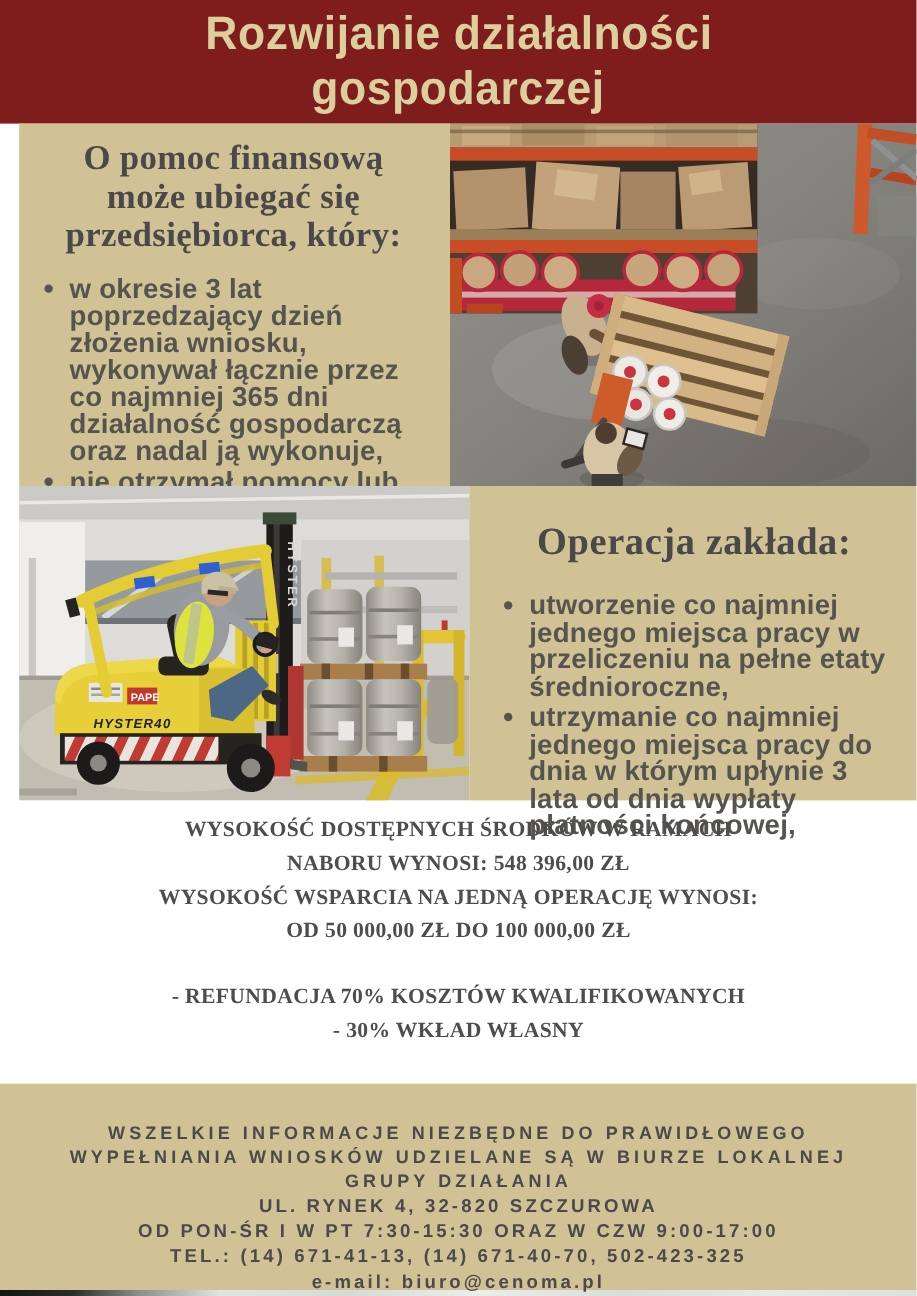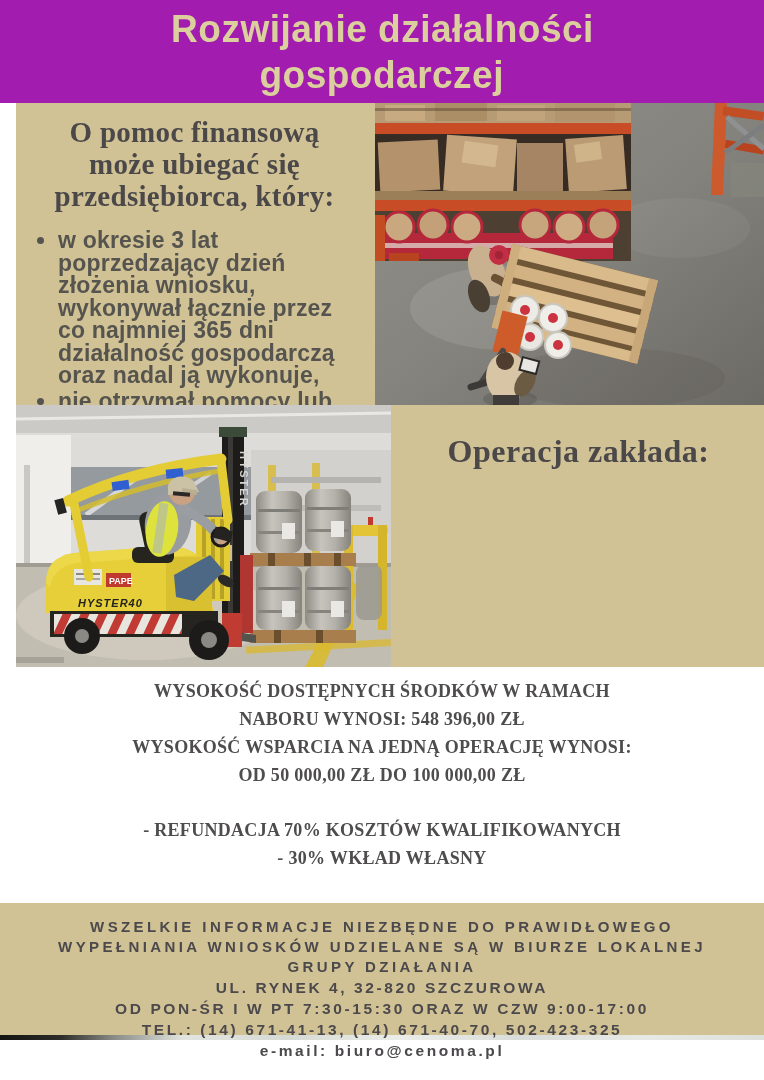--- a/index.html
+++ b/index.html
@@ -2,21 +2,21 @@
 <html><head>
 <meta charset="utf-8">
 <style>
   html,body{margin:0;padding:0;background:#ffffff;}
   .poster{
     position:relative;width:764px;height:1080px;overflow:hidden;
     font-family:"Liberation Sans",sans-serif;background:#ffffff;
   }
   
   .banner{
-    height:103px;background:#a21caf;display:flex;flex-direction:column;
+    height:103px;background:#7f1d1d;display:flex;flex-direction:column;
     align-items:center;justify-content:center;gap:1px;
   }
   .banner-line{
     font-weight:700;font-size:39px;line-height:45px;color:#dccf9e;
     transform:scaleX(0.95);letter-spacing:0.5px;white-space:nowrap;
   }
   
   .row{display:flex;padding-left:16px;}
   .panel{background:#d1c295;box-sizing:border-box;}
   .panel-left{width:375px;height:302px;padding:13px 14px 0 12px;}
@@ -40,21 +40,21 @@
   
   .funding{
     height:236px;background:#ffffff;box-sizing:border-box;padding-top:10px;
     text-align:center;font-family:"Liberation Serif",serif;font-weight:700;
     color:#4e4c4d;
   }
   .funding-line{font-size:18px;line-height:28px;letter-spacing:0.3px;white-space:nowrap;}
   .payment-block{margin-top:27px;}
   
   .footer{
-    height:132px;background:#d1c295;box-sizing:border-box;padding-top:14px;
+    height:172px;background:#d1c295;box-sizing:border-box;padding-top:32px;
     text-align:center;color:#4b494b;font-weight:700;
   }
   .info-line{font-size:15px;line-height:20px;letter-spacing:3.4px;white-space:nowrap;}
   .contact-block{margin-top:0;}
   .contact-line{font-size:15.5px;line-height:21px;letter-spacing:2.6px;white-space:nowrap;}
   
   .bottom-strip{
     height:5px;
     background:linear-gradient(90deg,#131312 0%,#2d2c2a 8%,#8a8c88 15%,
       #e2e4e0 24%,#d6dad4 38%,#ebede9 52%,#d9ddd9 68%,#e7e9e5 84%,#dee0dc 100%);
@@ -322,20 +322,24 @@
             <rect x="157" y="87" width="17" height="4" fill="#2a2927" transform="rotate(5 165 89)"></rect>
             <circle cx="205" cy="132" r="9" fill="none" stroke="#1d1c1a" stroke-width="3"></circle>
             <rect x="198" y="124" width="18" height="11" fill="#242321" transform="rotate(15 207 129)"></rect>
           </g>
         </g>
       </svg>
     </figure>
 
     <section class="panel panel-right">
       <h2 class="serif-heading op-heading">Operacja zakłada:</h2>
+      <ul class="bullets">
+        <li>utworzenie co najmniej jednego miejsca pracy w przeliczeniu na pełne etaty średnioroczne,</li>
+        <li>utrzymanie co najmniej jednego miejsca pracy do dnia w którym upłynie 3 lata od dnia wypłaty płatności końcowej,</li>
+      </ul>
     </section>
   </div>
 
   <section class="funding">
     <div class="funding-block">
       <div class="funding-line">WYSOKOŚĆ DOSTĘPNYCH ŚRODKÓW W RAMACH</div>
       <div class="funding-line">NABORU WYNOSI: 548 396,00 ZŁ</div>
       <div class="funding-line">WYSOKOŚĆ WSPARCIA NA JEDNĄ OPERACJĘ WYNOSI:</div>
       <div class="funding-line">OD 50 000,00 ZŁ DO 100 000,00 ZŁ</div>
     </div>

